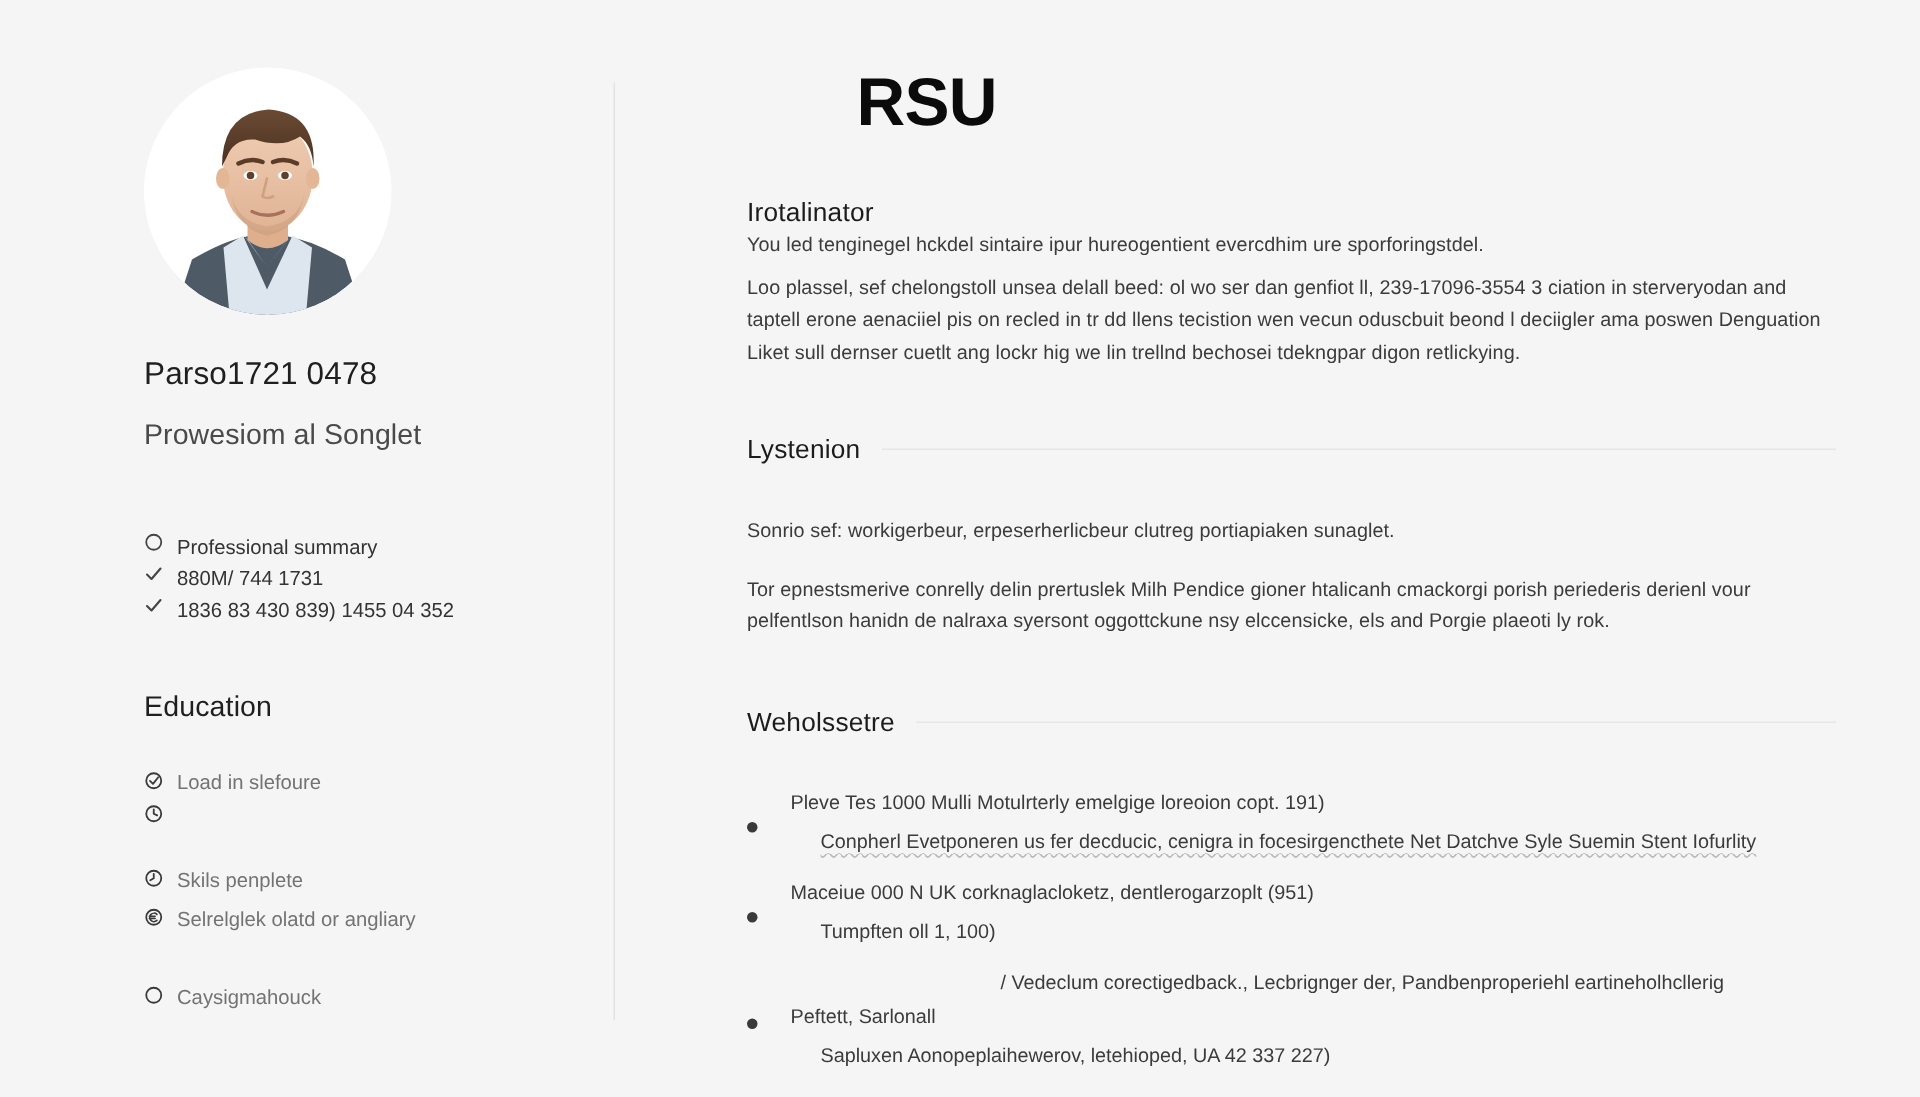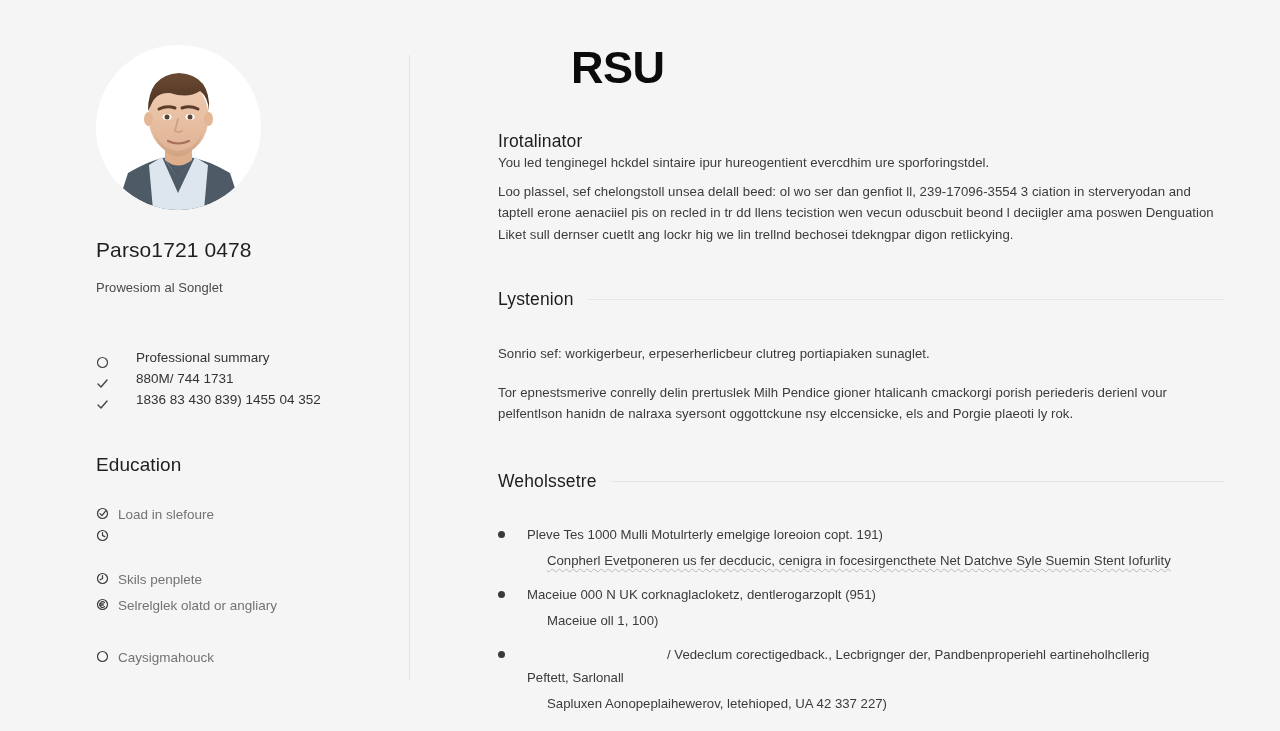--- a/index.html
+++ b/index.html
@@ -52,32 +52,32 @@
 
   .person-name {
     margin-top: 28px;
     font-size: 21px;
     font-weight: 400;
     letter-spacing: 0.1px;
     color: #1f1f1f;
   }
   .person-role {
     margin-top: 18px;
-    font-size: 13px;
+    font-size: 19px;
     color: #4a4a4a;
     letter-spacing: 0.05px;
   }
 
   .contact-list {
     margin-top: 52px;
   }
   .contact-row {
     display: flex;
-    align-items: flex-end;
-    gap: 27px;
+    align-items: flex-start;
+    gap: 9px;
     font-size: 13.5px;
     color: #333;
     line-height: 21px;
     white-space: nowrap;
   }
   .ico {
     flex: 0 0 auto;
     width: 13px;
     height: 13px;
     position: relative;
@@ -154,21 +154,21 @@
   .body-text p { margin: 0; }
   .body-text p + p { margin-top: 7px; }
 
   .s1-body { }
   .s2-body { margin-top: 33px; }
   .s2-body p + p { margin-top: 17px; }
 
   .bullets { margin-top: 32px; }
   .bullet-item {
     display: flex;
-    align-items: flex-start;
+    align-items: center;
     gap: 22px;
     font-size: 13.2px;
     line-height: 22px;
     color: #3b3b3b;
   }
   .bullet-item + .bullet-item { margin-top: 12px; }
   .dot {
     flex: 0 0 auto;
     width: 7px;
     height: 7px;
@@ -380,21 +380,21 @@
           <span class="bullet-body">
             <span class="bullet-line">Pleve Tes 1000 Mulli Motulrterly emelgige loreoion copt. 191)</span>
             <span class="bullet-sub squiggle">Conpherl Evetponeren us fer decducic, cenigra in focesirgencthete Net Datchve Syle Suemin Stent Iofurlity</span>
           </span>
         </div>
 
         <div class="bullet-item">
           <span class="dot"></span>
           <span class="bullet-body">
             <span class="bullet-line">Maceiue 000 N UK corknaglacloketz, dentlerogarzoplt (951)</span>
-            <span class="bullet-sub">Maceiue oll 1, 100)</span>
+            <span class="bullet-sub">Tumpften oll 1, 100)</span>
           </span>
         </div>
 
         <div class="bullet-item">
           <span class="dot"></span>
           <span class="bullet-body">
             <span class="indent-note">/ Vedeclum corectigedback., Lecbrignger der, Pandbenproperiehl eartineholhcllerig</span>
             <span class="bullet-line">Peftett, Sarlonall</span>
             <span class="bullet-sub">Sapluxen Aonopeplaihewerov, letehioped, UA 42 337 227)</span>
           </span>

